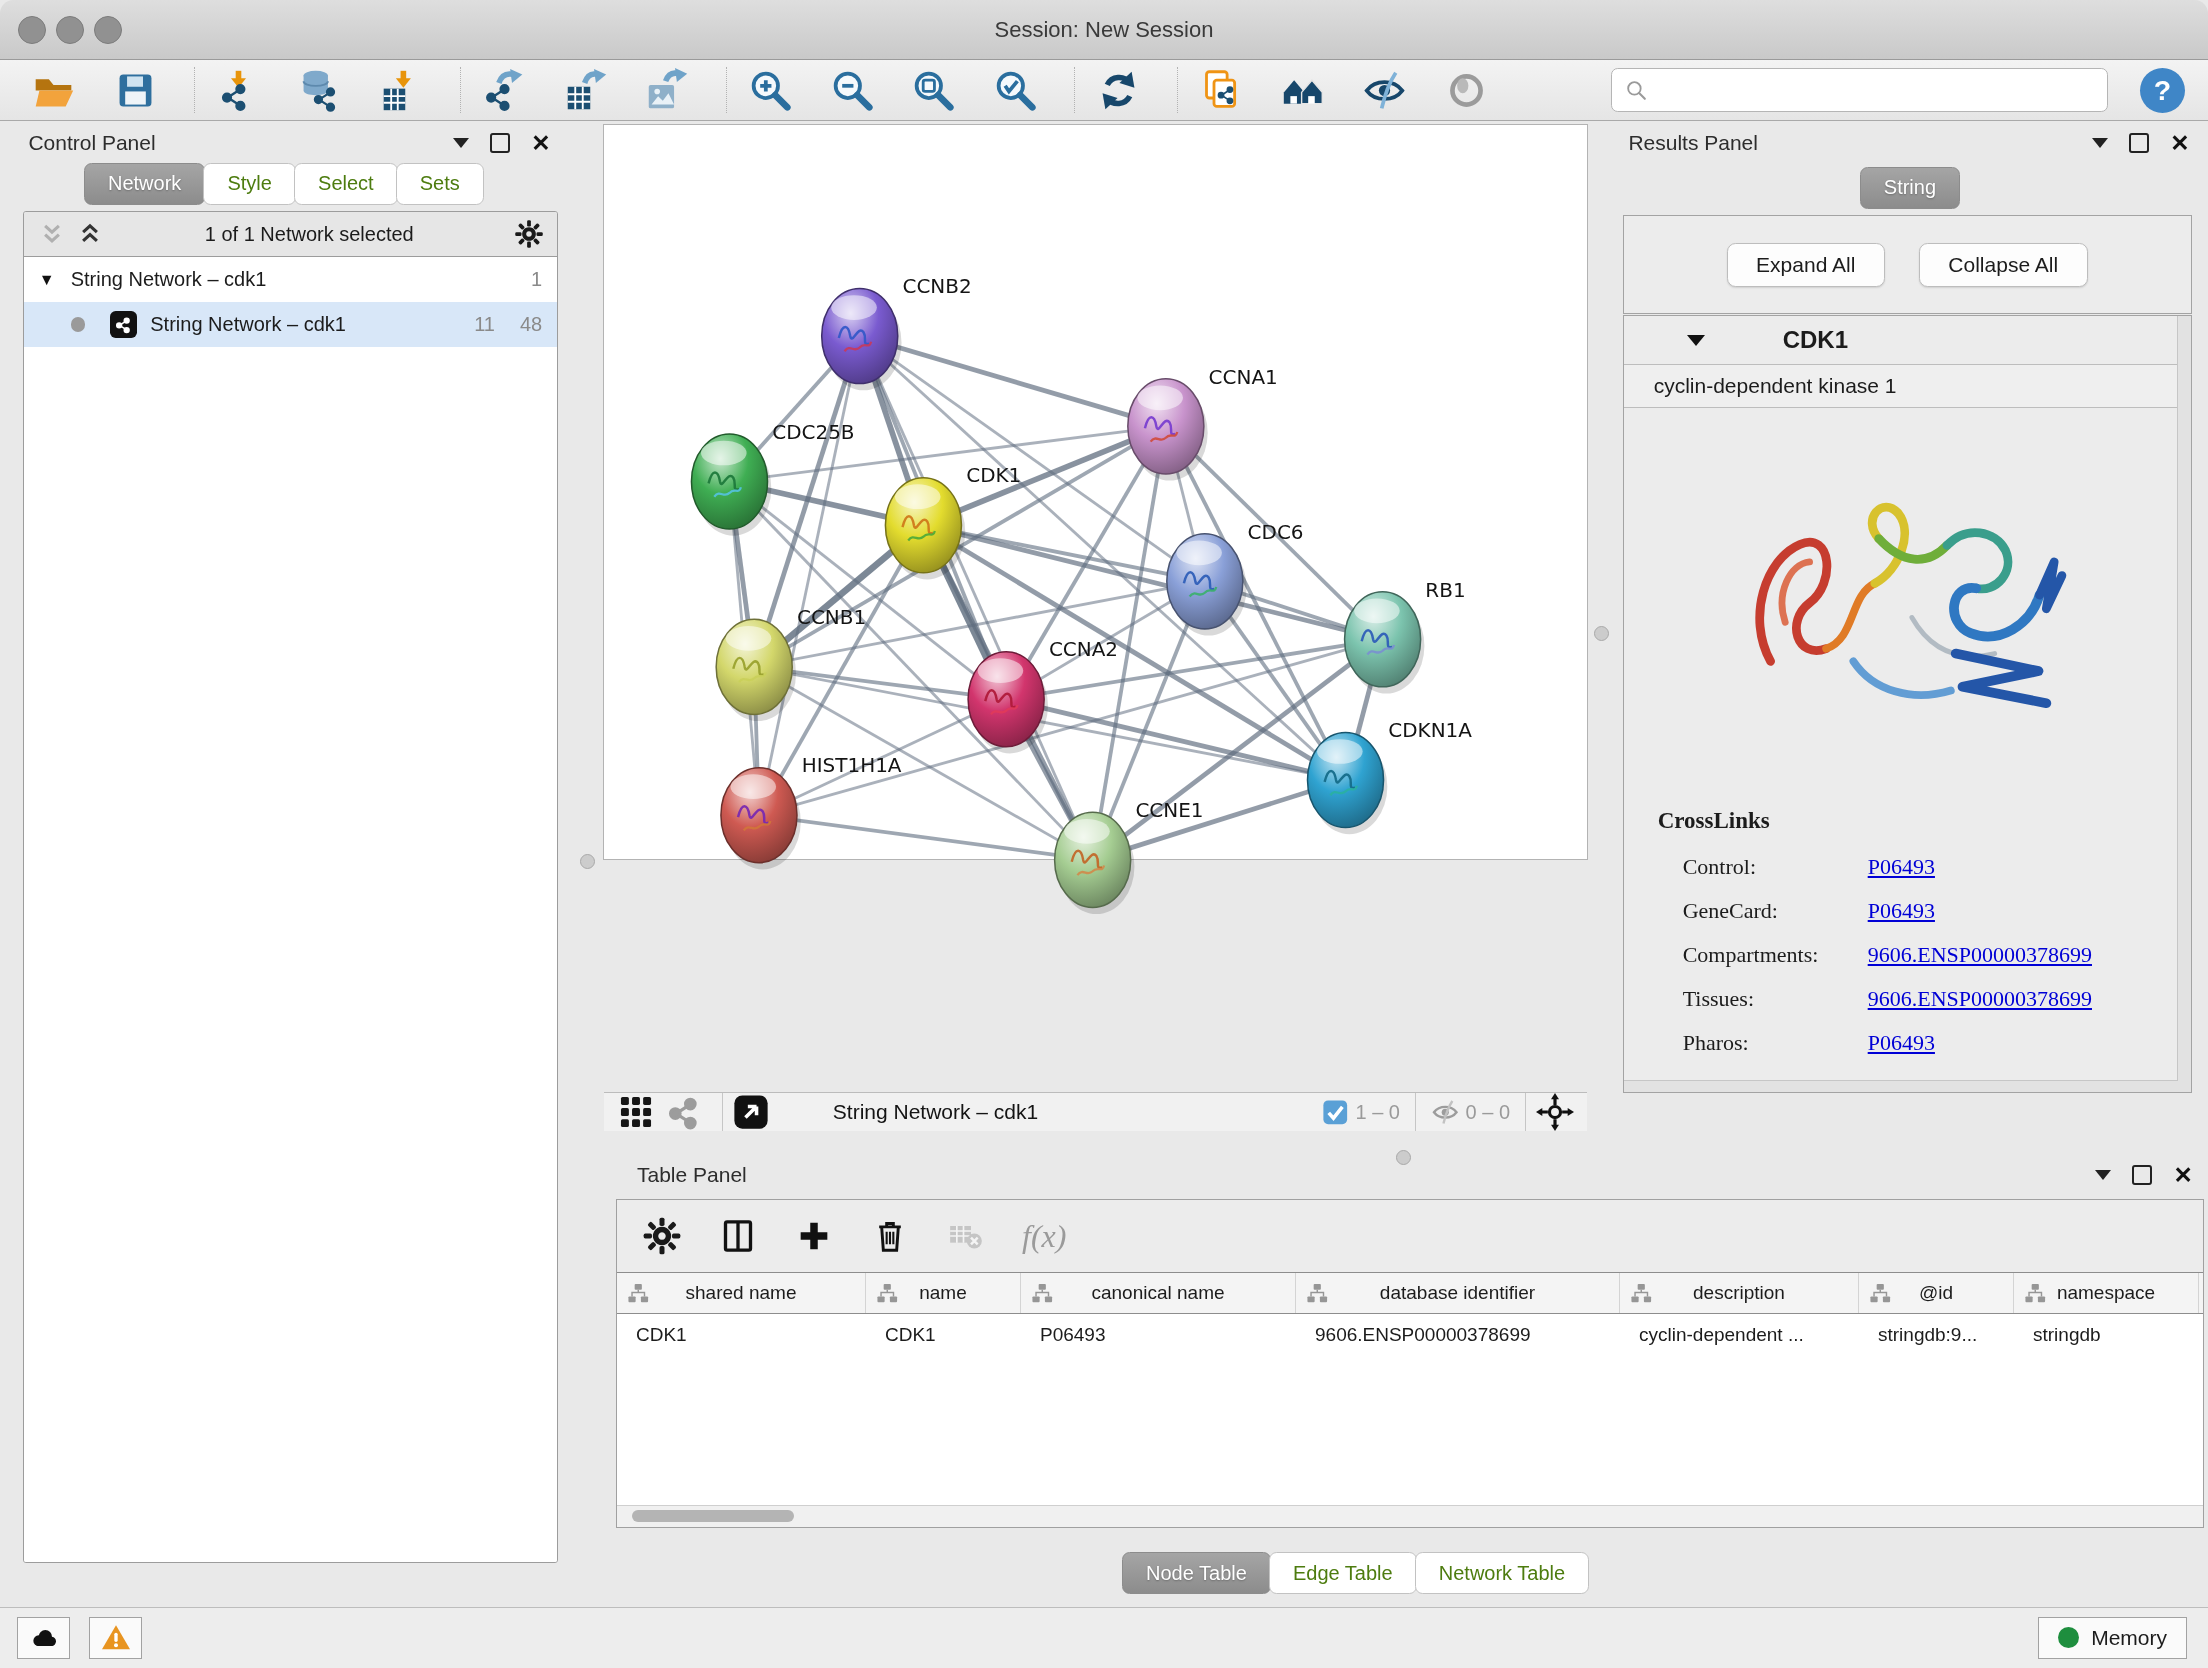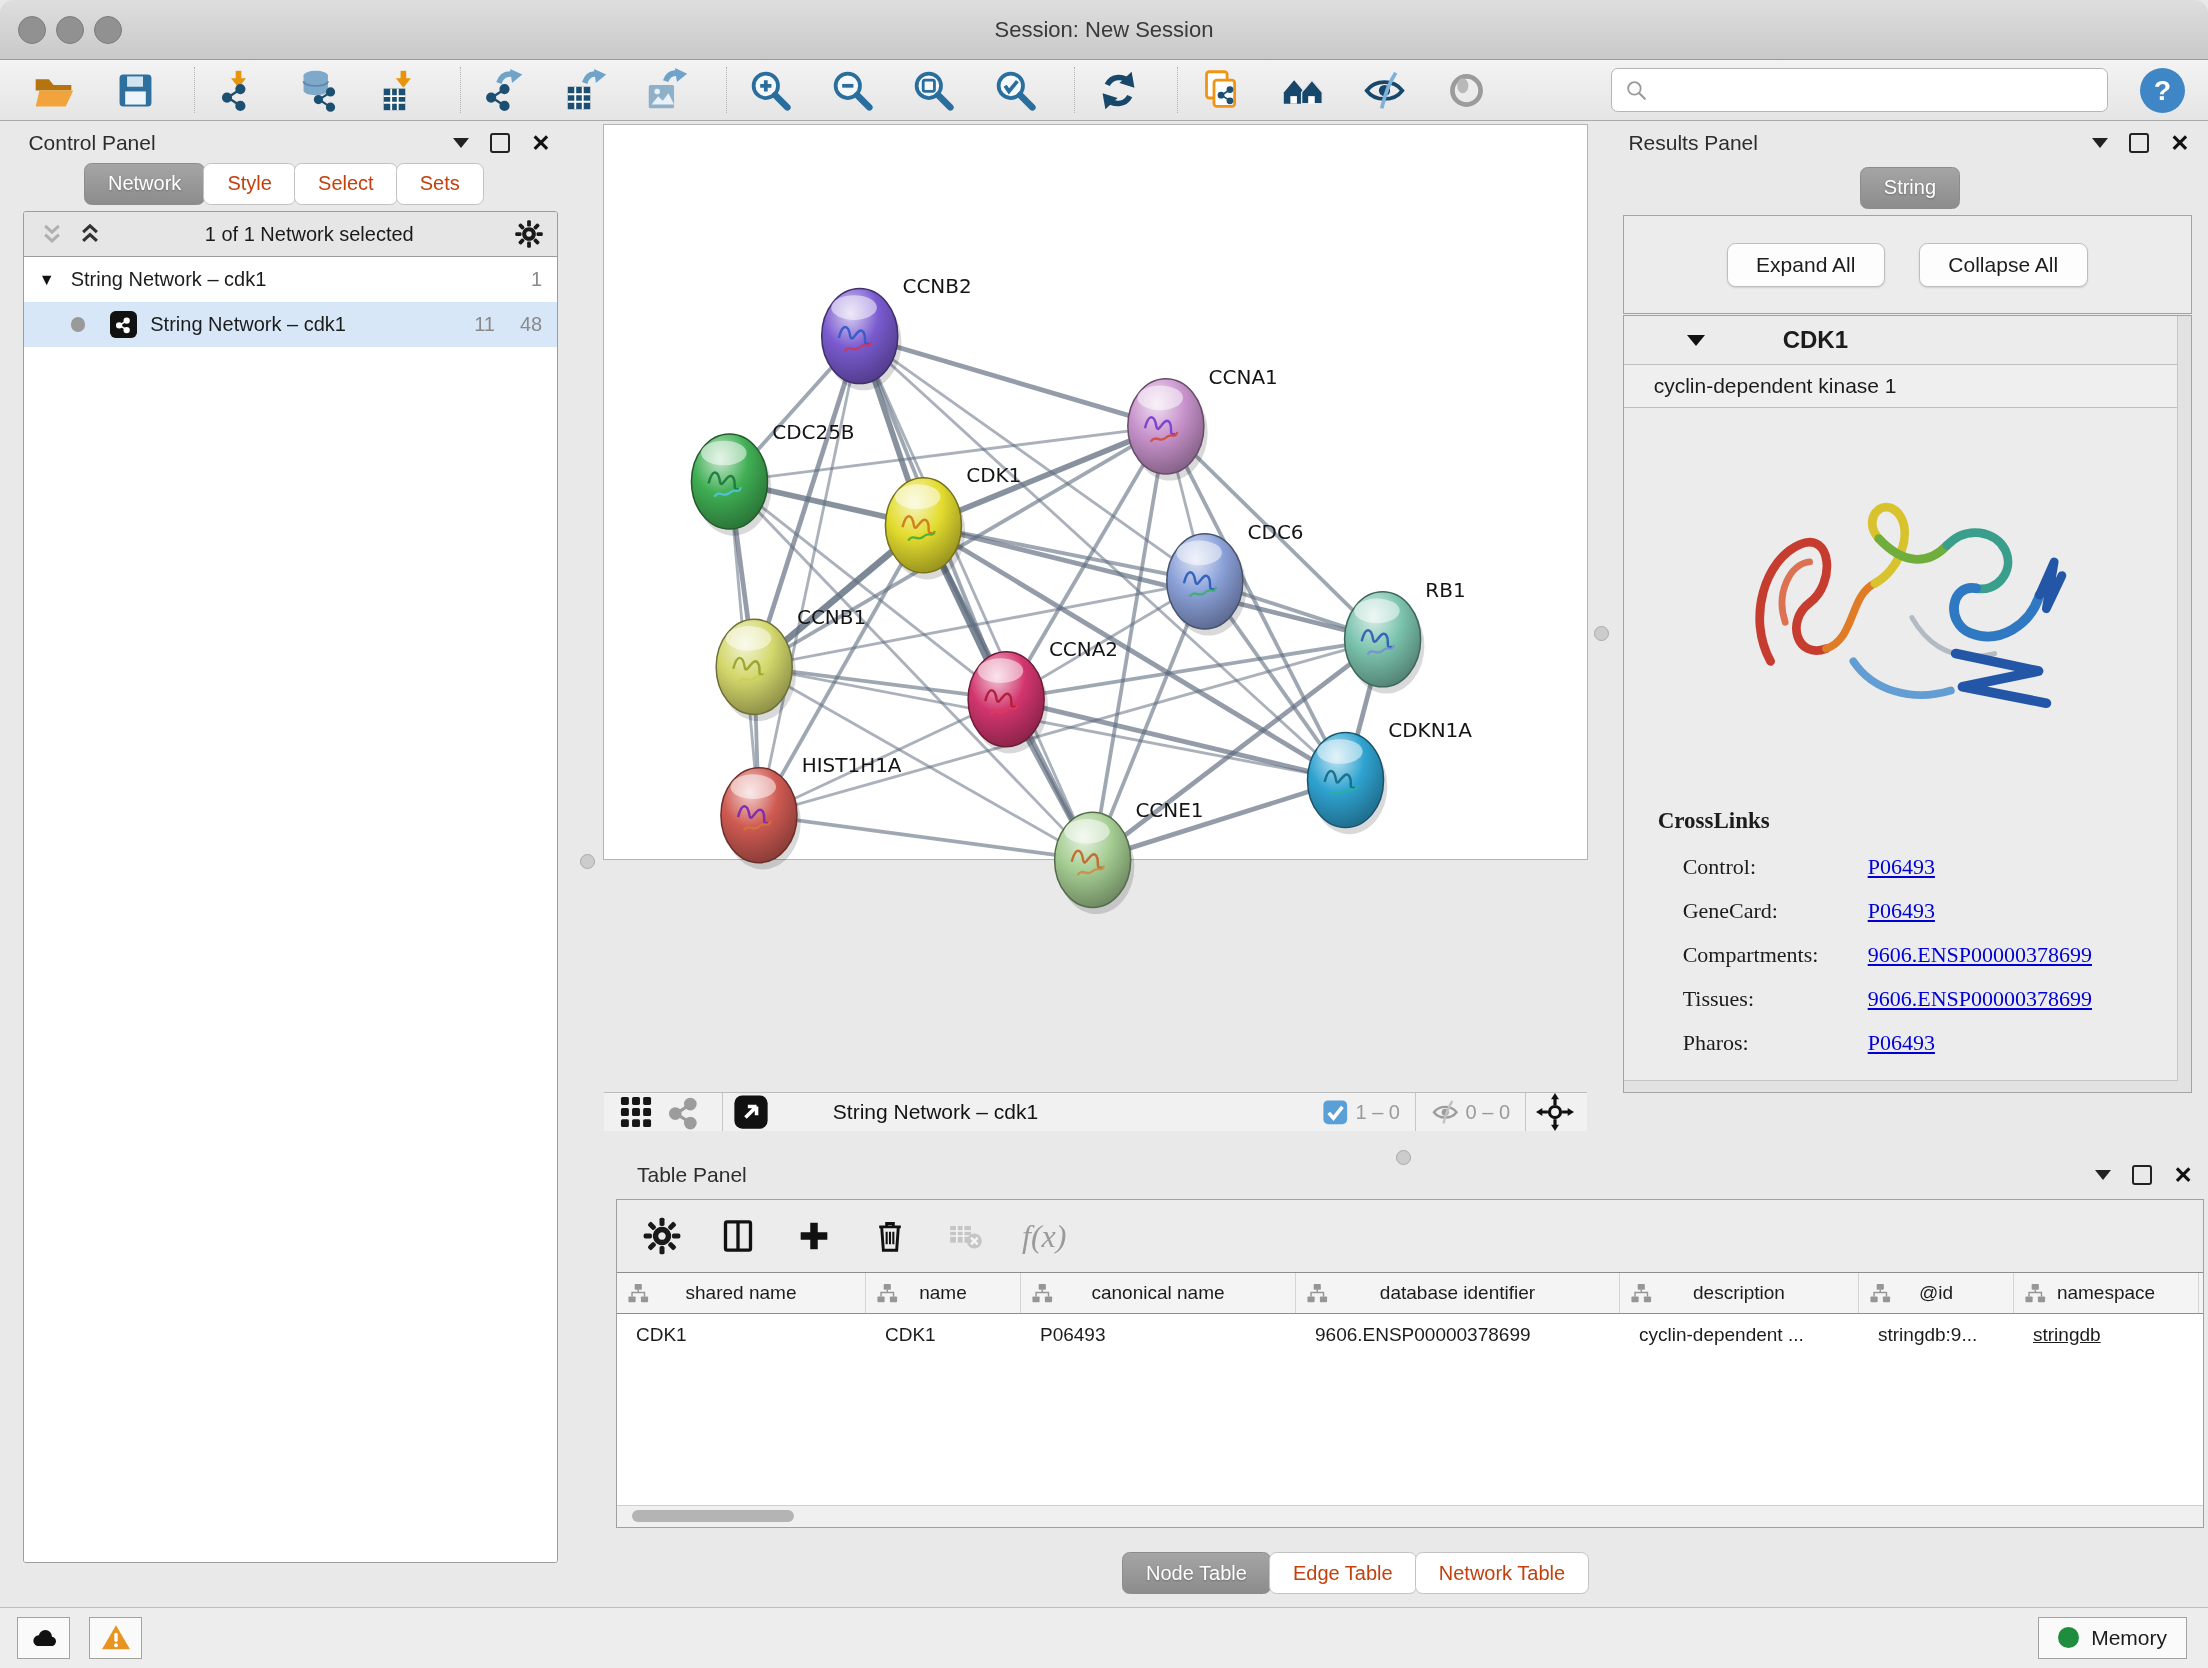--- a/index.html
+++ b/index.html
@@ -26,21 +26,21 @@
   .search-input{border:none;outline:none;flex:1;font-size:19px;font-family:"Liberation Sans",sans-serif;background:transparent;}
   .help-btn{width:45px;height:45px;border-radius:50%;background:#3f86c7;color:#fff;font-size:28.5px;font-weight:bold;
     display:flex;align-items:center;justify-content:center;margin-right:23px;}
   
   .panel-title{font-size:21px;color:#2d2d2d;}
   .panel-ctrls{display:flex;align-items:center;gap:21px;}
   .hdr-tri{width:0;height:0;border-left:8.6px solid transparent;border-right:8.6px solid transparent;border-top:10.5px solid #222;}
   .hdr-float{width:16px;height:16px;border:2.4px solid #222;border-radius:2.9px;}
   .hdr-close{font-size:23px;font-weight:bold;color:#111;line-height:19px;}
   .tab{height:40px;padding:0 23px;background:#fff;border:1px solid #c2c2c2;display:flex;align-items:center;
-    font-size:20px;border-radius:7.6px;margin-right:-1.9px;color:#c2410c;}
+    font-size:20px;border-radius:7.6px;margin-right:-1.9px;color:#4d7c0f;}
   .tab.selected{background:linear-gradient(#a5a5a5,#8c8c8c);border-color:#8c8c8c;color:#fff;text-shadow:0 1px 1.9px #6c6c6c;}
   
   .control-panel{position:absolute;left:17px;top:127px;width:545px;height:1449px;}
   .cp-header{height:32px;display:flex;align-items:center;padding:0 11.4px;}
   .cp-header .panel-title{flex:1;}
   .cp-tabs{display:flex;margin-left:67px;margin-top:3.8px;}
   .cp-box{position:absolute;left:5.7px;top:84px;right:3.8px;bottom:13.3px;border:1.9px solid #9c9c9c;border-radius:2.9px;
     background:#e9e9e9;display:flex;flex-direction:column;overflow:hidden;}
   .cp-status{height:44px;display:flex;align-items:center;padding:0 13.3px;border-bottom:1.9px solid #9c9c9c;background:#e6e6e6;}
   .cp-status svg{width:30px;height:30px;}
@@ -908,21 +908,21 @@
             </div>
           </div>
         <div id="table-rows">
             <div class="t-row">
               <div class="td" style="width: 249px;">CDK1</div>
               <div class="td" style="width: 155px;">CDK1</div>
               <div class="td" style="width: 275px;">P06493</div>
               <div class="td" style="width: 324px;">9606.ENSP00000378699</div>
               <div class="td" style="width: 239px;">cyclin-dependent ...</div>
               <div class="td" style="width: 155px;">stringdb:9...</div>
-              <div class="td" style="width: 185px; text-decoration: underline;">stringdb</div>
+              <div class="td" style="width: 185px;">stringdb</div>
             </div>
           </div>
       </div>
       <div class="tp-hscroll">
         <div class="h-thumb"></div>
       </div>
     </div>
     <div class="tp-tabs" id="tp-tabs">
         <div class="tab selected">Node Table</div>
         <div class="tab">Edge Table</div>

